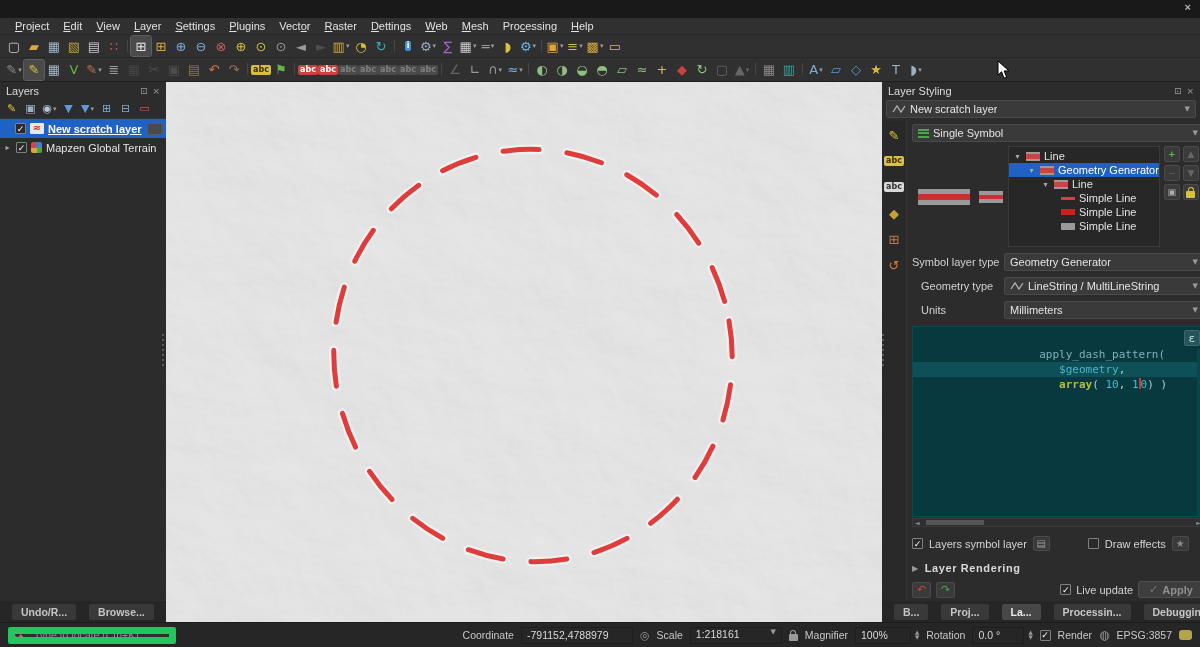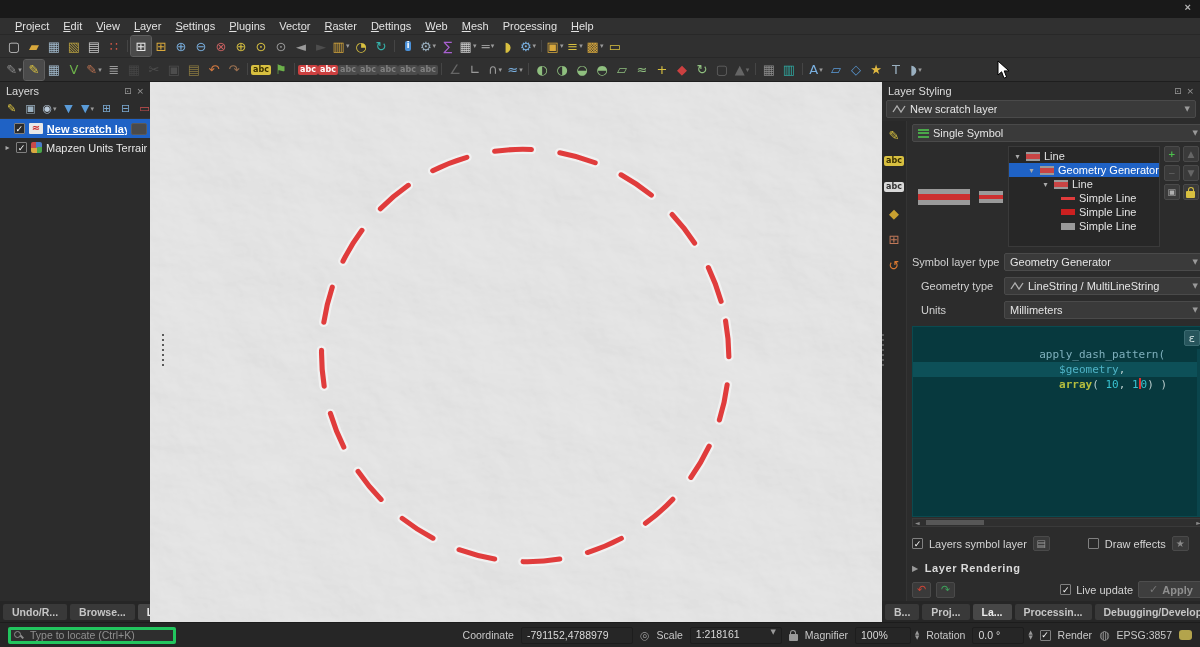--- a/index.html
+++ b/index.html
@@ -20,21 +20,21 @@
   .tbtn{height:20px;min-width:20px;display:flex;align-items:center;justify-content:center;border-radius:2px;gap:1px;flex:none}
   .tbtn.active{background:#4a4a4a;outline:1px solid #5e5e5e}
   .tbtn.sep{min-width:7px;width:7px;background:linear-gradient(#454545,#454545) center/1px 62% no-repeat}
   .glyph{font-family:"DejaVu Sans",sans-serif;font-size:13px;line-height:1}
   .tbtn.chip .glyph{font-size:8px;font-weight:bold;padding:1px 2px;border-radius:2px}
   .tbtn .dd{font-size:7px;color:#9a9a9a;font-family:"DejaVu Sans",sans-serif}
   .tbtn.disabled{opacity:.5}
   
   .main{flex:1;display:flex;min-height:0;position:relative}
   .dock{background:#2c2c2c;display:flex;flex-direction:column;min-height:0}
-  .dock.left{width:150px;flex:none}
+  .dock.left{width:166px;flex:none}
   .dock.right{width:318px;flex:none}
   .panel{flex:1;display:flex;flex-direction:column;min-height:0}
   .phead{height:17px;display:flex;align-items:center;padding:0 6px;color:#dcdcdc;flex:none}
   .phead .sp{flex:1}
   .picon{color:#9a9a9a;font-size:9px;margin-left:5px;font-family:"DejaVu Sans",sans-serif}
   
   .ltoolbar{height:20px;display:flex;align-items:center;padding:0 3px;gap:2px;border-bottom:1px solid #343434;flex:none}
   .ltoolbar .tbtn{height:17px;min-width:17px}
   .ltoolbar .glyph{font-size:11px}
   .lrow{height:19px;display:flex;align-items:center;gap:4px;padding:0 3px;color:#e6e6e6;flex:none}
@@ -96,27 +96,27 @@
   .hscroll .right{margin-left:auto}
   .checkrow{display:flex;align-items:center;gap:6px;margin-top:9px;flex:none}
   .gap{width:26px}
   .grouphead{margin-top:11px;display:flex;align-items:center;gap:6px;color:#dadada;font-weight:bold;letter-spacing:.6px;flex:none}
   .arrowr{font-size:8px;color:#9a9a9a;font-family:"DejaVu Sans",sans-serif}
   .actions{display:flex;align-items:center;gap:5px;margin-top:7px;padding-bottom:3px;flex:none}
   .ubtn{width:19px;height:16px}
   .apply{background:#3e3e3e;border:1px solid #4e4e4e;border-radius:2px;color:#8f8f8f;padding:1px 10px;display:flex;gap:4px;align-items:center;font-weight:bold}
   .live{margin-left:auto;display:flex;gap:5px;align-items:center}
   
-  .tabsrow{height:21px;display:flex;align-items:center;gap:3px;padding:0 3px;background:#262626;flex:none}
+  .tabsrow{height:21px;display:flex;align-items:center;gap:13px;padding:0 12px;background:#262626;flex:none}
   .tab{background:#393939;border-radius:2px;padding:2px 9px;font-size:10.5px;color:#c6c6c6;font-weight:bold;white-space:nowrap}
   .tab.active{background:#474747;color:#ececec}
   
   .statusbar{height:25px;background:#262626;border-top:1px solid #1c1c1c;display:flex;align-items:center;padding:0 8px;gap:7px;font-size:10.5px;color:#c8c8c8;flex:none}
   .locate-wrap{position:relative;flex:none}
-  .locate{width:168px;height:17px;background:#2e2e2e;border:3px solid #22c55e;border-radius:2px;color:#9a9a9a;font-size:10.5px;padding:0 4px 0 19px;font-family:"Liberation Sans","DejaVu Sans",sans-serif}
+  .locate{width:168px;height:17px;background:#2e2e2e;border:7px solid #22c55e;border-radius:2px;color:#9a9a9a;font-size:10.5px;padding:0 4px 0 19px;font-family:"Liberation Sans","DejaVu Sans",sans-serif}
   .locate::placeholder{color:#8f8f8f}
   .mag{position:absolute;left:6px;top:4px;width:7px;height:7px;border:1.4px solid #8f8f8f;border-radius:50%}
   .mag::after{content:"";position:absolute;width:4px;height:1.5px;background:#8f8f8f;right:-3.5px;bottom:-1px;transform:rotate(45deg)}
   .statusright{margin-left:auto;display:flex;align-items:center;gap:7px}
   .field{background:#262626;border:1px solid #1d1d1d;border-radius:2px;height:17px;color:#dadada;padding:0 5px;font-size:10.5px;font-family:"Liberation Sans","DejaVu Sans",sans-serif}
   .scombo{width:92px;display:flex;align-items:flex-start}
   .scombo .arrow{margin-left:auto;font-size:7px;color:#9a9a9a;font-family:"DejaVu Sans",sans-serif}
   .spin{display:flex;flex-direction:column;justify-content:center;font-size:5.5px;line-height:5px;color:#9a9a9a;margin-left:-3px;font-family:"DejaVu Sans",sans-serif}
   .lockicon{width:9px;height:7px;background:#9a9a9a;border-radius:1px;position:relative;margin-top:4px;flex:none}
   .lockicon::before{content:"";position:absolute;left:1.5px;top:-4px;width:4px;height:4px;border:1.5px solid #9a9a9a;border-bottom:none;border-radius:3px 3px 0 0}
@@ -646,21 +646,21 @@
           <span class="scratch-icon">≈</span>
           <span class="label editing">New scratch layer</span>
           <span class="edit-chip"></span>
         </div>
         <div class="lrow">
           <span class="exp">▸</span>
           <span class="cbx">
               <span class="tick">✓</span>
             </span>
           <span class="terrain-icon"></span>
-          <span class="label">Mapzen Units Terrain</span>
+          <span class="label">Mapzen Global Terrain</span>
         </div>
         <div style="flex:1"></div>
       </div>
       <div class="tabsrow">
 
           <span class="tab"><span>Undo/R...</span></span>
 
           <span class="tab"><span>Browse...</span></span>
 
           <span class="tab active"><span>La...</span></span>

